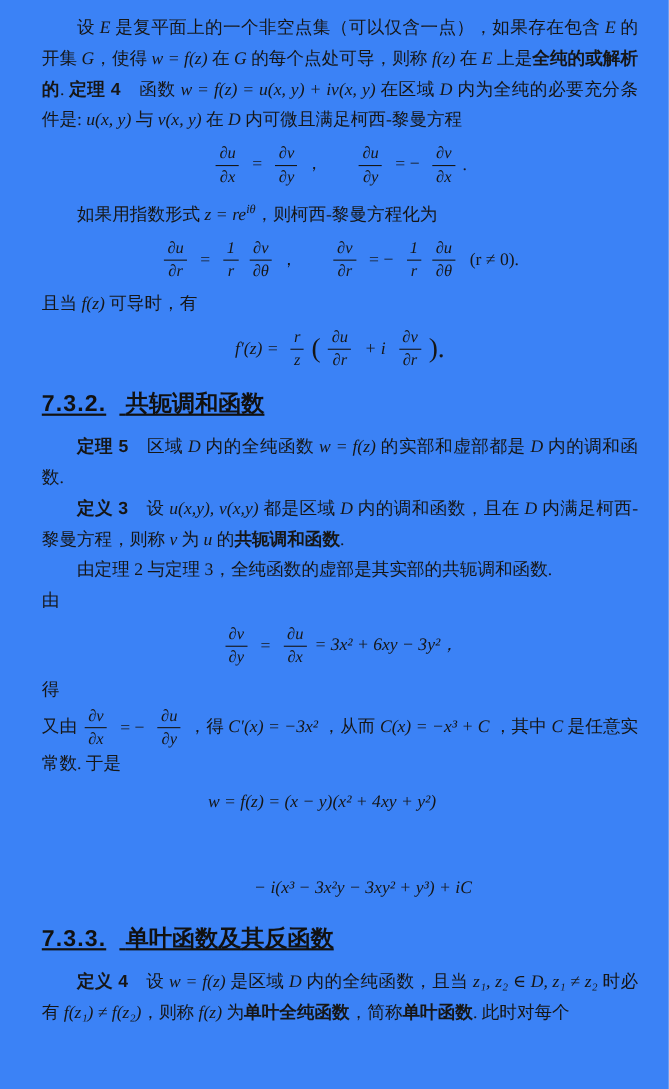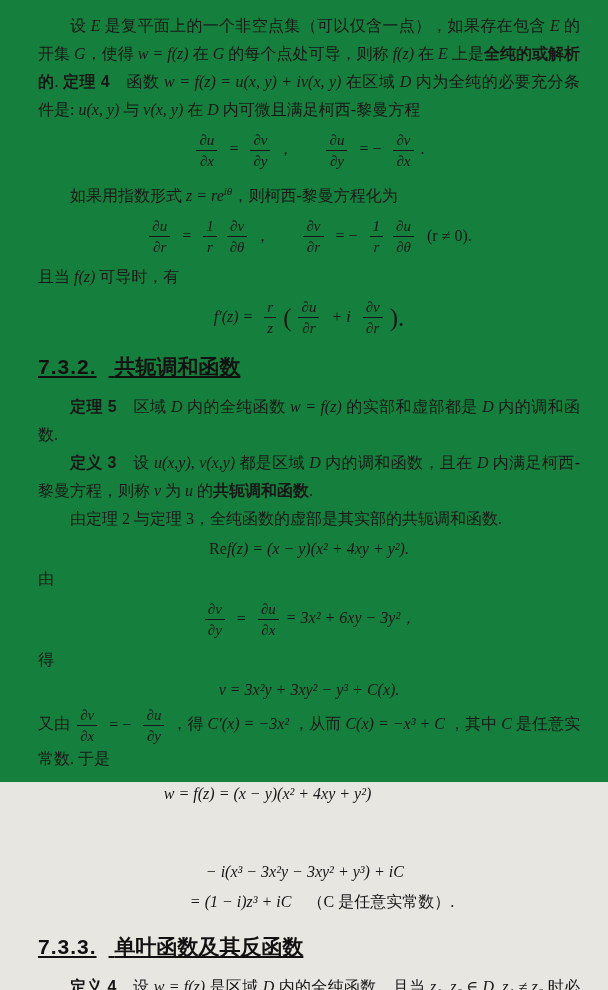--- a/index.html
+++ b/index.html
@@ -2,23 +2,23 @@
 <html><head>
 <meta charset="utf-8">
 <style>
   html,body{margin:0;padding:0;}
   body{
     width:608px;height:990px;overflow:hidden;
     background:#e8e6e1;
     font-family:"Liberation Serif","DejaVu Serif",serif;
   }
   .page{
-    width:608px;height:782px;box-sizing:border-box;
+    width:608px;height:990px;box-sizing:border-box;
     padding:12px 28px 0 38px;
-    background:#15803d;color:#161616;
+    background:#3b82f6;color:#161616;
   }
   .para{margin:0;font-size:16px;line-height:28px;text-align:justify;color:#161616;}
   .indent{text-indent:2em;}
   .b{font-weight:700;font-family:"Liberation Sans","DejaVu Sans",sans-serif;}
   .i{font-style:italic;}
   sup{font-style:italic;font-size:0.7em;font-family:Liberation Serif, serif;}
   .formula{
     text-align:center;font-size:16px;margin:7px 0;color:#161616;
     font-family:"Liberation Serif","DejaVu Serif",serif;
   }
@@ -134,40 +134,38 @@
     <span class="htitle">共轭调和函数</span>
   </h2>
 
   <p class="para indent"><span class="b">定理 5</span><span>　区域 </span><span class="i">D</span><span> 内的全纯函数 </span><span class="i">w = f(z)</span><span> 的实部和虚部都是 </span><span class="i">D</span><span> 内的调和函数.</span></p>
 
   <p class="para indent"><span class="b">定义 3</span><span>　设 </span><span class="i">u(x,y), v(x,y)</span><span> 都是区域 </span><span class="i">D</span><span> 内的调和函数，且在 </span><span class="i">D</span><span> 内满足柯西-黎曼方程，则称 </span><span class="i">v</span><span> 为 </span><span class="i">u</span><span> 的</span><span class="b">共轭调和函数</span><span>.</span></p>
 
   <p class="para indent"><span>由定理 2 与定理 3，全纯函数的虚部是其实部的共轭调和函数.</span></p>
 
 
-  <div class="formula"><span>Re</span><span class="i">f(z) = (x − y)(x² + 4xy + y²).</span></div>
 
   <p class="para"><span>由</span></p>
 
   <div class="formula">
     <span class="frac">
         <span class="num">∂v</span>
         <span class="den">∂y</span>
       </span>
     <span class="op">=</span>
     <span class="frac">
         <span class="num">∂u</span>
         <span class="den">∂x</span>
       </span>
     <span class="i">= 3x² + 6xy − 3y²，</span>
   </div>
 
   <p class="para"><span>得</span></p>
 
-  <div class="formula"><span class="i">v = 3x²y + 3xy² − y³ + C(x).</span></div>
 
   <p class="para">
     <span>又由 </span>
     <span class="frac">
         <span class="num">∂v</span>
         <span class="den">∂x</span>
       </span>
     <span class="op">= −</span>
     <span class="frac">
         <span class="num">∂u</span>
@@ -179,21 +177,20 @@
     <span class="i">C(x) = −x³ + C</span>
     <span>，其中 </span>
     <span class="i">C</span>
     <span> 是任意实常数. 于是</span>
   </p>
 
   <div class="formula wblock">
     <span class="wlines">
       <span class="wl wl1" style="display:block"><span class="i">w = f(z) = (x − y)(x² + 4xy + y²)</span></span>
       <span class="wl wl2" style="display:block"><span class="i">− i(x³ − 3x²y − 3xy² + y³) + iC</span></span>
-      <span class="wl wl3" style="display:block"><span class="i">= (1 − i)z³ + iC</span><span>　（C 是任意实常数）.</span></span>
     </span>
   </div>
 
   <h2 class="heading">
     <span class="hnum">7.3.3.</span>
     <span class="htitle">单叶函数及其反函数</span>
   </h2>
 
   <p class="para indent"><span class="b">定义 4</span><span>　设 </span><span class="i">w = f(z)</span><span> 是区域 </span><span class="i">D</span><span> 内的全纯函数，且当 </span><span class="i">z₁, z₂ ∈ D, z₁ ≠ z₂</span><span> 时必有 </span><span class="i">f(z₁) ≠ f(z₂)</span><span>，则称 </span><span class="i">f(z)</span><span> 为</span><span class="b">单叶全纯函数</span><span>，简称</span><span class="b">单叶函数</span><span>. 此时对每个</span></p>
 

